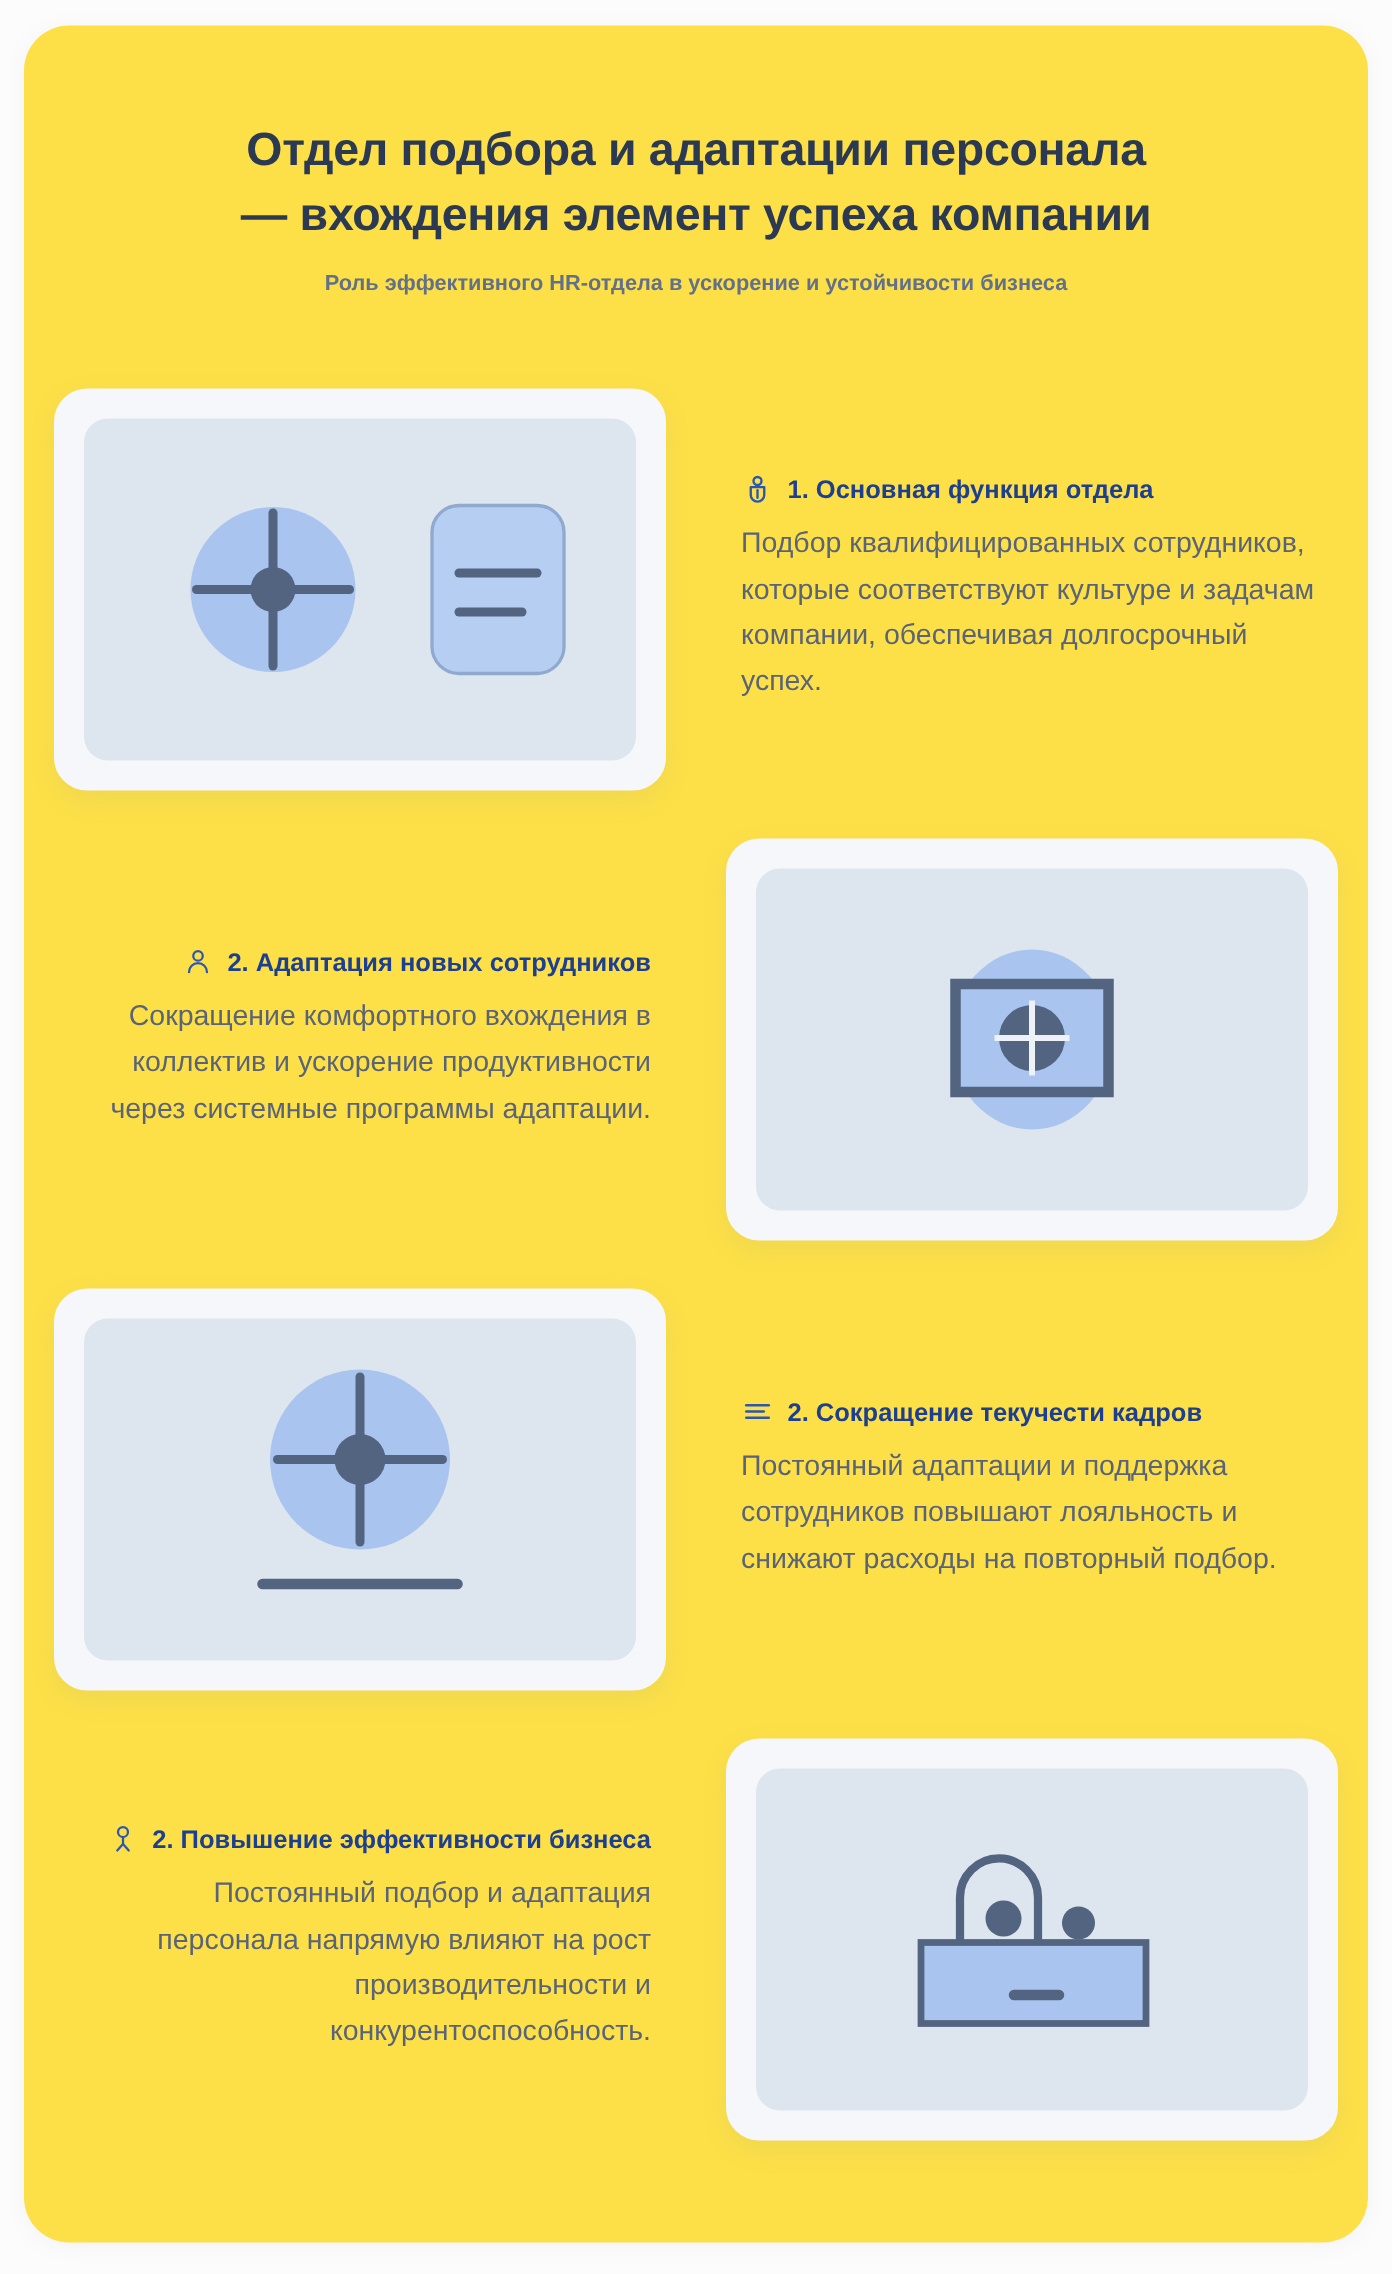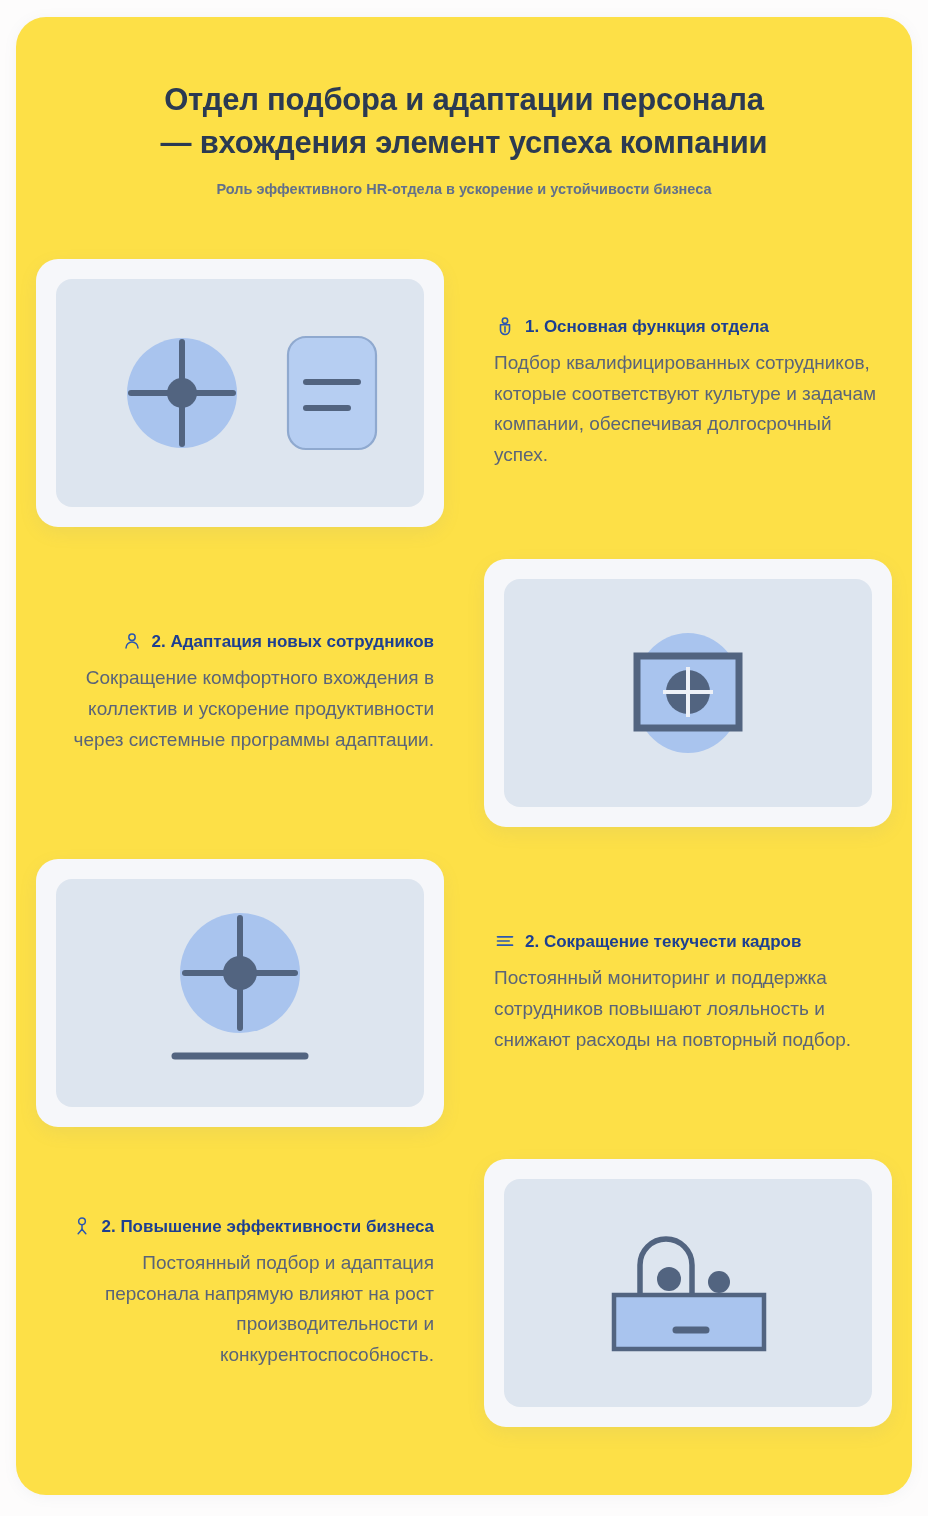--- a/index.html
+++ b/index.html
@@ -217,21 +217,21 @@
         <div class="head-line">
           <span class="head-icon">
             <svg width="20" height="20" viewBox="0 0 24 24" fill="none" stroke="currentColor" stroke-width="2" stroke-linecap="round">
               <line x1="3" y1="7" x2="21" y2="7"></line>
               <line x1="3" y1="12" x2="17" y2="12"></line>
               <line x1="3" y1="17" x2="21" y2="17"></line>
             </svg>
           </span>
           <span class="head-text">2. Сокращение текучести кадров</span>
         </div>
-        <div class="body-text">Постоянный мониторинг и поддержка сотрудников повышают лояльность и снижают расходы на повторный подбор.</div>
+        <div class="body-text">Постоянный адаптации и поддержка сотрудников повышают лояльность и снижают расходы на повторный подбор.</div>
       </div>
     </div>
 
     <div class="row reverse">
       <div class="illus-wrap">
         <div class="card-outer">
           <div class="card-inner">
             <svg width="300" height="180" viewBox="0 0 300 180">
               <path d="M102 92V62a26 26 0 0 1 52 0v30" fill="none" stroke="#526480" stroke-width="5.5" stroke-linecap="round"></path>
               <circle cx="131" cy="76" r="12" fill="#526480"></circle>

